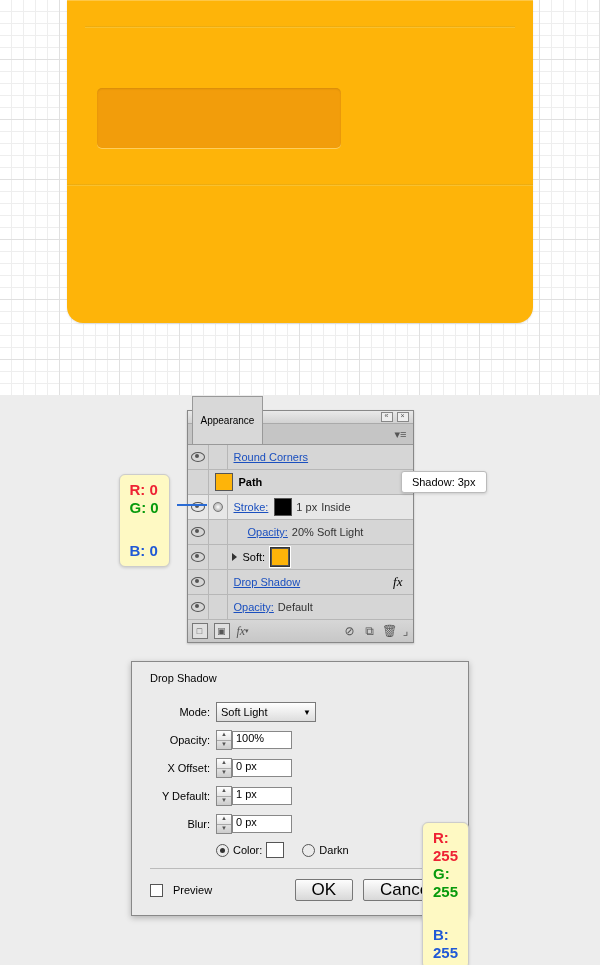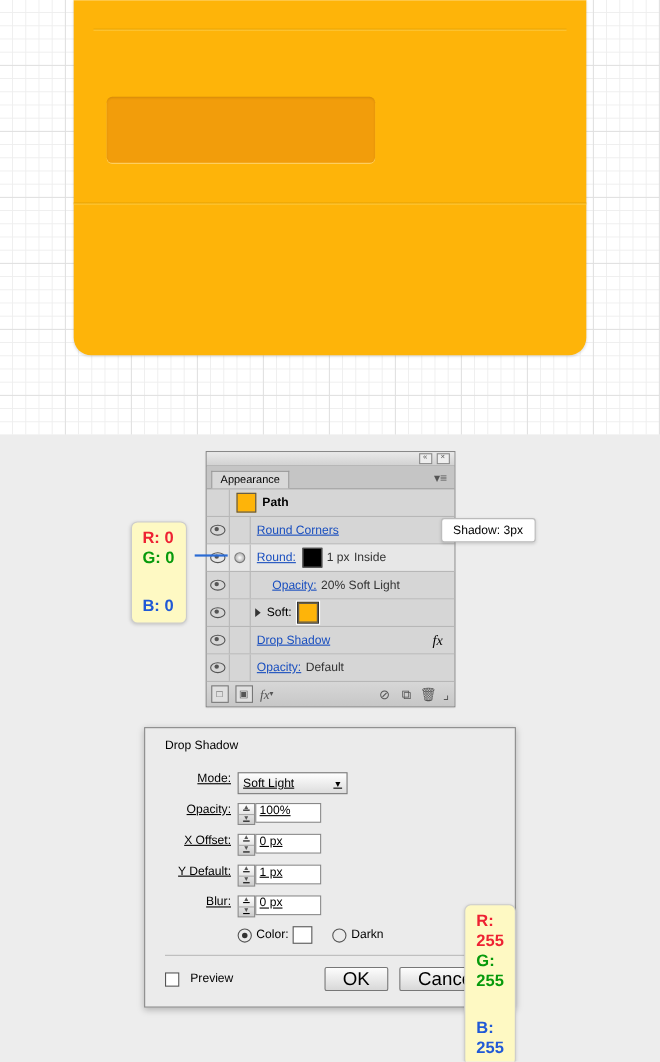--- a/index.html
+++ b/index.html
@@ -119,21 +119,21 @@
   height:20px;
   background:#c5c5c5;
   border-bottom:1px solid #999;
   display:flex;
   align-items:flex-end;
 }
 .panel-tab{
   background:#d8d8d8;
   border:1px solid #999;
   border-bottom:none;
-  padding:2px 8px;
+  padding:18px 8px;
   margin-left:4px;
   font-size:10px;
 }
 .panel-menu{
   margin-left:auto;
   margin-right:6px;
   font-size:11px;
   align-self:center;
   color:#555;
 }
@@ -192,21 +192,21 @@
 }
 .dropshadow-dialog{
   width:300px;
   background:#ebebeb;
   border:1px solid #888;
   box-shadow:0 2px 6px rgba(0,0,0,.25);
   padding:10px 18px 14px;
   position:relative;
 }
 .ds-title{font-size:11px;margin-bottom:18px;}
-.ds-row{display:flex;align-items:flex-start;margin-bottom:8px;text-decoration:underline;}
+.ds-row{display:flex;align-items:center;margin-bottom:8px;}
 .ds-label{width:60px;text-align:right;margin-right:6px;font-size:11px;}
 .ds-select{
   height:18px;border:1px solid #7a7a7a;background:linear-gradient(#fff,#ddd);
   display:flex;align-items:center;padding:0 4px;font-size:11px;width:90px;
   justify-content:space-between;
   gap:16px;
 }
 .ds-select .arrow{font-size:8px;}
 .stepper{
   width:14px;height:18px;border:1px solid #888;background:linear-gradient(#fff,#ccc);
@@ -265,41 +265,41 @@
       <div class="panel-topbar">
         <div class="topbar-btn">«</div>
         <div class="topbar-btn">×</div>
       </div>
       <div class="panel-tab-row">
         <div class="panel-tab">Appearance</div>
         <div class="panel-menu">▾≡</div>
       </div>
 
       <div class="item-row">
+        <div class="vis-col">
+            <div class="eye"></div>
+          </div>
+        <div class="target-col"></div>
+        <div class="item-label link">Round Corners</div>
+      </div>
+
+      <div class="item-row">
         <div class="vis-col"></div>
         <div class="swatch orange"></div>
         <div class="item-label" style="font-weight:bold;">Path</div>
       </div>
 
-      <div class="item-row">
-        <div class="vis-col">
-            <div class="eye"></div>
-          </div>
-        <div class="target-col"></div>
-        <div class="item-label link">Round Corners</div>
-      </div>
-
       <div class="item-row selected">
         <div class="vis-col">
             <div class="eye"></div>
           </div>
         <div class="target-col">
             <div style="width:8px;height:8px;border:1px solid #777;border-radius:50%;background:radial-gradient(#fff,#999);"></div>
           </div>
-        <div class="item-label link">Round:</div>
+        <div class="item-label link">Stroke:</div>
         <div class="swatch black"></div>
         <div class="normal-text">1 px</div>
         <div class="normal-text">Inside</div>
       </div>
 
       <div class="item-row">
         <div class="vis-col">
             <div class="eye"></div>
           </div>
         <div class="target-col"></div>

